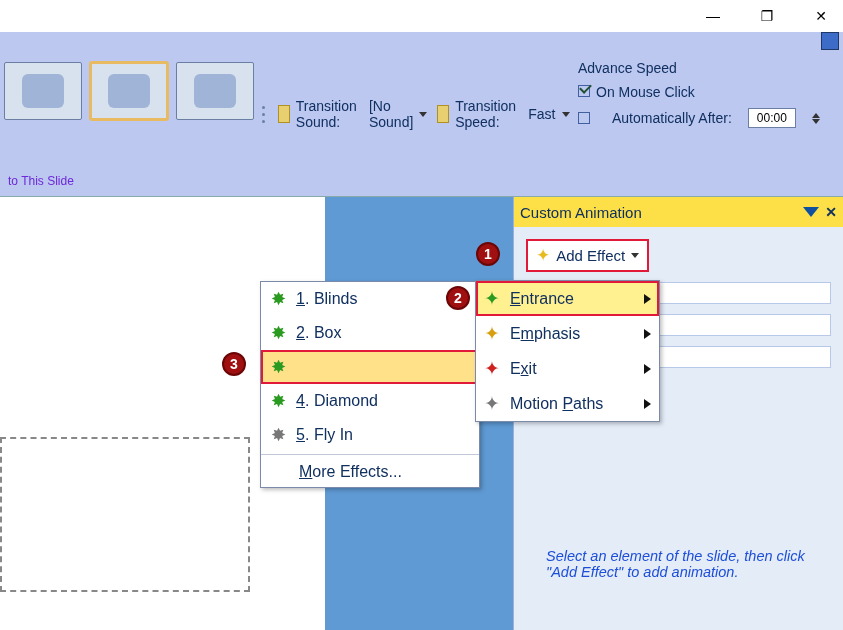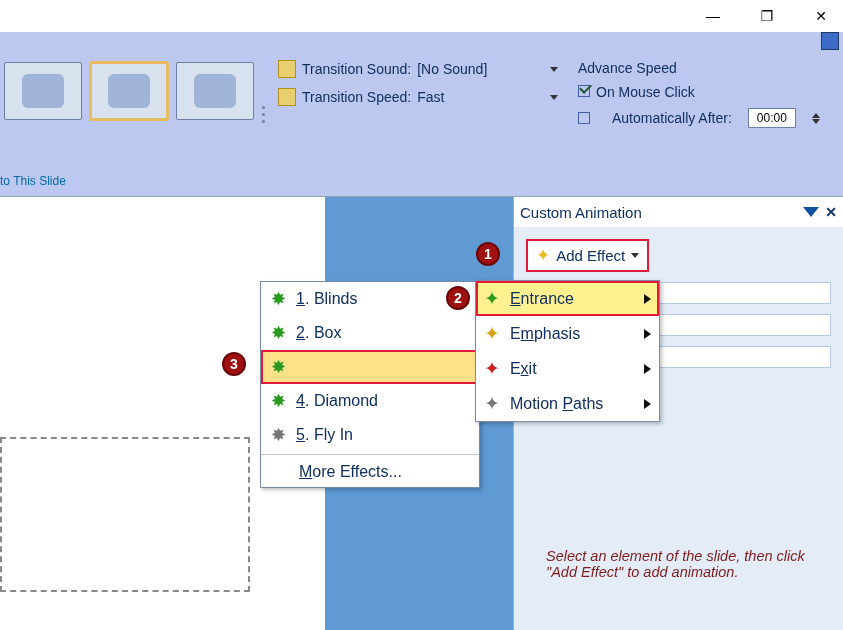--- a/index.html
+++ b/index.html
@@ -14,47 +14,47 @@
   .ribbon-top { height: 22px; display:flex; justify-content:flex-end; padding-right:4px;}
   .ribbon-body { display: flex; height: 120px; }
   .thumb-row { display: flex; gap: 8px; padding: 8px 4px; }
   .thumb { width: 78px; height: 58px; background:#d8e1ee; border:1px solid #6b7fa4; border-radius:2px; display:flex; align-items:center; justify-content:center;}
   .thumb.sel{ outline:3px solid #e8bb62; outline-offset:-2px;}
   .thumb-art{ width:42px; height:34px; background:#9fb4d6; border-radius:6px;}
   .divider { width:10px; display:flex; align-items:center; justify-content:center;}
   .dotcol{ display:flex; flex-direction:column; gap:4px;}
   .dot{ width:3px;height:3px;background:#6b7fa4;border-radius:50%;}
 
-  .trans-col { padding: 6px 10px; display:flex; flex-direction:column; gap:10px; font-size:14px; color:#103060;}
+  .trans-col { padding: 6px 10px; display:flex; flex-direction:row; gap:10px; font-size:14px; color:#103060;}
   .trans-row{ display:flex; align-items:center; gap:6px;}
   .mini-ico{ width:18px;height:18px; background:#e8d070; border:1px solid #b09020; display:inline-block;}
   .dd-arrow{ width:0;height:0;border-left:4px solid transparent;border-right:4px solid transparent;border-top:5px solid #333; display:inline-block; margin-left:auto;}
 
   .adv-col{ padding:6px 10px; font-size:14px; color:#103060; display:flex; flex-direction:column; gap:8px;}
   .chk{ display:inline-block; width:12px;height:12px; border:1px solid #4060a0; margin-right:6px; position:relative;}
   .chk.on::after{ content:""; position:absolute; left:1px; top:-2px; width:9px; height:5px; border-left:2px solid #205030; border-bottom:2px solid #205030; transform:rotate(-45deg);}
   .time-in{ width:48px; height:20px; border:1px solid #6b7fa4; background:#fff; font-size:12px; text-align:center;}
 
-  .ribbon-footer{ font-size:12px; color:#0369a1; }
+  .ribbon-footer{ font-size:12px; color:#6d28d9; padding-left:8px;}
 
   
   .workspace{ position:absolute; top:197px; left:0; right:0; bottom:0; background:#5f9ad4; }
   .slide-canvas{ position:absolute; left:0; top:0; width:325px; height:433px; background:#fff;}
   .dashed-box{ position:absolute; left:0; top:240px; width:250px; height:155px; border:2px dashed #888;}
 
   
   .taskpane{ position:absolute; right:0; top:197px; width:330px; height:433px; background:#e4ecf8; border-left:1px solid #9cb0d8;}
-  .tp-header{ height:30px; background:#ffffff; display:flex; align-items:center; padding:0 6px; font-size:15px; color:#103060; gap:6px;}
+  .tp-header{ height:30px; background:#fde047; display:flex; align-items:center; padding:0 6px; font-size:15px; color:#103060; gap:6px;}
   .tp-header .spacer{flex:1;}
   .tp-chevron{ width:0;height:0;border-left:8px solid transparent;border-right:8px solid transparent;border-top:10px solid #1050a0;}
   .tp-close{ font-size:14px; font-weight:bold;}
   .tp-body{ padding:12px;}
   .add-effect-btn{ display:inline-flex; align-items:center; gap:6px; padding:4px 8px; background:#fff; border:2px solid #e21a3a; font-size:15px; color:#103060;}
   .star-ico{ color:#e8bb20; font-size:17px;}
-  .placeholder-text{ margin-top:180px; font-size:14.5px; font-style:italic; color:#7f1d1d; padding:0 20px;}
+  .placeholder-text{ margin-top:180px; font-size:14.5px; font-style:italic; color:#1d4ed8; padding:0 20px;}
   .input-slot{ height:22px; background:#fff; border:1px solid #b8c8e8; margin-top:10px;}
 
   
   .cat-menu{ position:absolute; left:475px; top:280px; width:185px; background:#fff; border:1px solid #7a8aa8; box-shadow:2px 2px 4px rgba(0,0,0,.25); z-index:30;}
   .cat-item{ display:flex; align-items:center; gap:10px; padding:6px 8px; font-size:16px; color:#103060;}
   .cat-item .arrow-r{ margin-left:auto; width:0;height:0;border-top:5px solid transparent;border-bottom:5px solid transparent;border-left:7px solid #111;}
   .cat-item.highlight{ background:#fff090; outline:2px solid #e21a3a; outline-offset:-2px;}
   .cat-star{ font-size:19px;}
   .c-green{ color:#2a9a20;}
   .c-gold{ color:#d8a010;}

